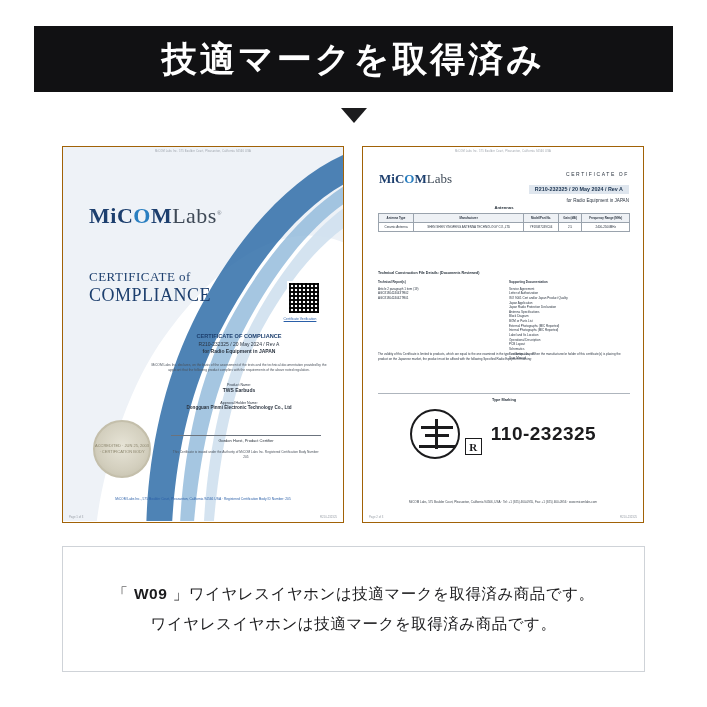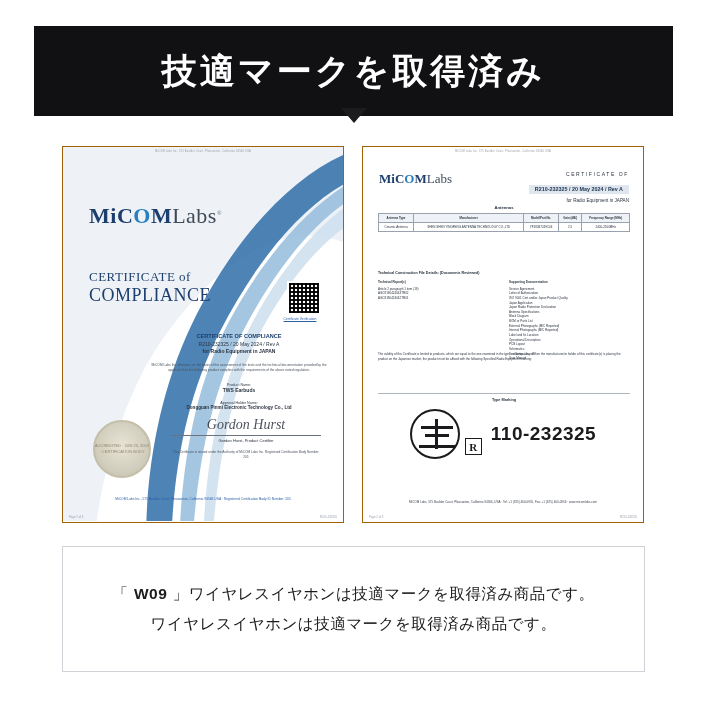--- a/index.html
+++ b/index.html
@@ -8,21 +8,21 @@
     font-family: "Liberation Sans", sans-serif;
     background: #ffffff;
     overflow: hidden;
   }
   .page { position: relative; width: 707px; height: 707px; background: #fff; }
 
   
   .banner {
     position: absolute;
     left: 34px; top: 26px;
-    width: 639px; height: 90px;
+    width: 639px; height: 66px;
     background: #111113;
     display: flex; align-items: center; justify-content: center;
   }
   .banner-title {
     color: #ffffff;
     font-size: 35px;
     letter-spacing: 3px;
     font-weight: 700;
     font-family: "DejaVu Sans", sans-serif;
   }
@@ -281,21 +281,20 @@
         </div>
         <div class="hold">
           <span>Approval Holder Name:</span><br>
           <b>Dongguan Pinmi Electronic Technology Co., Ltd</b>
         </div>
       </div>
 
       <div class="seal">ACCREDITED · JUN 25, 2003 · CERTIFICATION BODY</div>
 
       <div class="sign">
-        <div class="scribble">Gordon Hurst</div>
         <div class="rule"></div>
         <div class="nm">Gordon Hurst, Product Certifier</div>
         <div class="note">This Certificate is issued under the Authority of MiCOM Labs Inc. Registered Certification Body Number: 205</div>
       </div>
 
       <div class="foot-blue">MiCOM Labs Inc., 575 Boulder Court, Pleasanton, California 94566 USA  ·  Registered Certification Body ID Number: 205</div>
       <div class="cert-micro-bottom">
         <span>Page 1 of 3</span>
         <span>R210-232325</span>
       </div>

